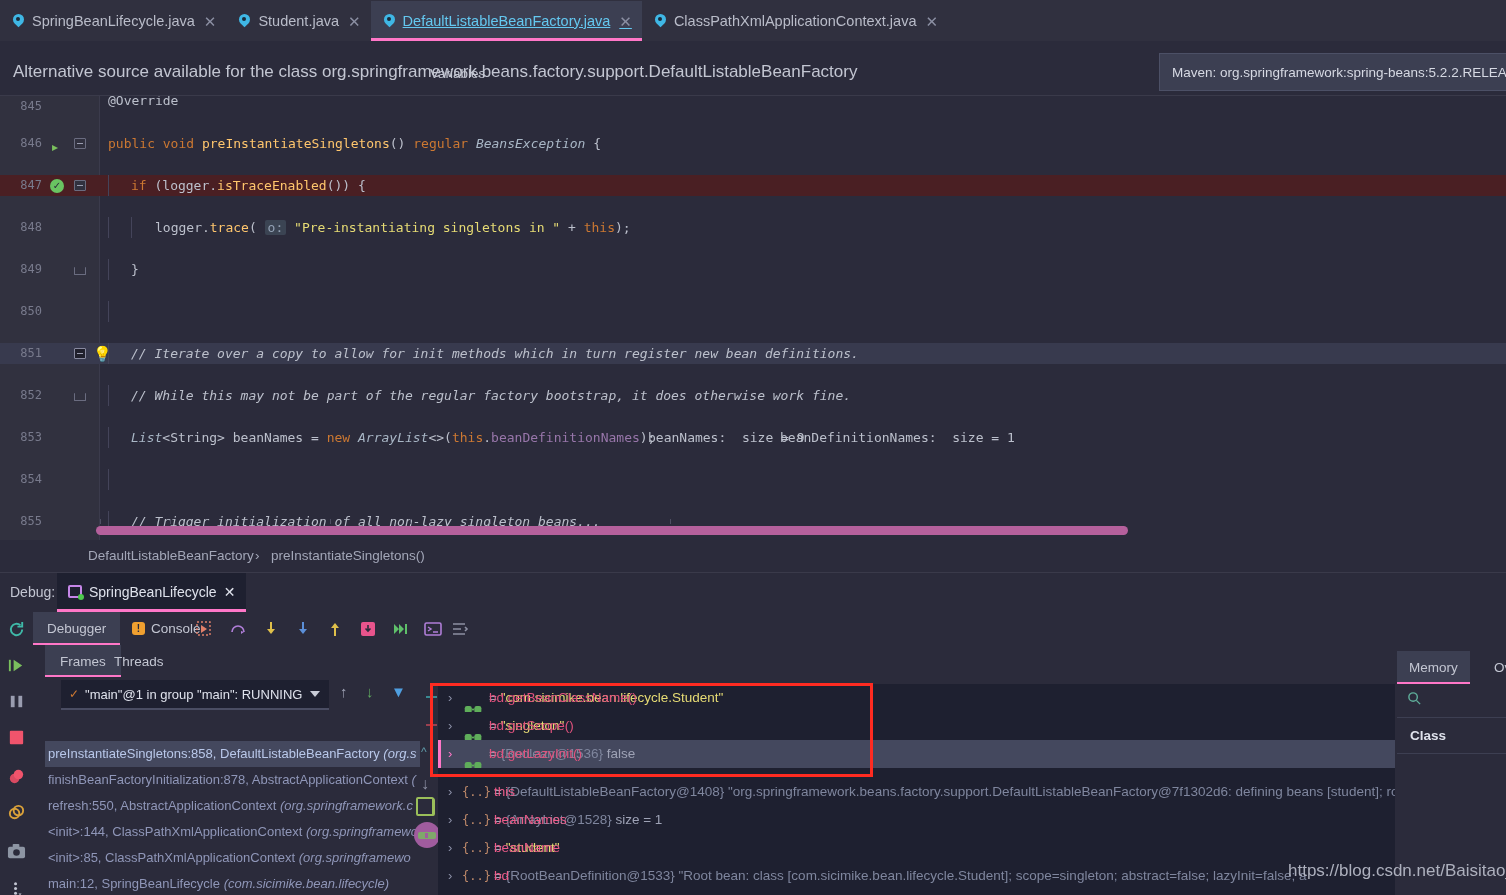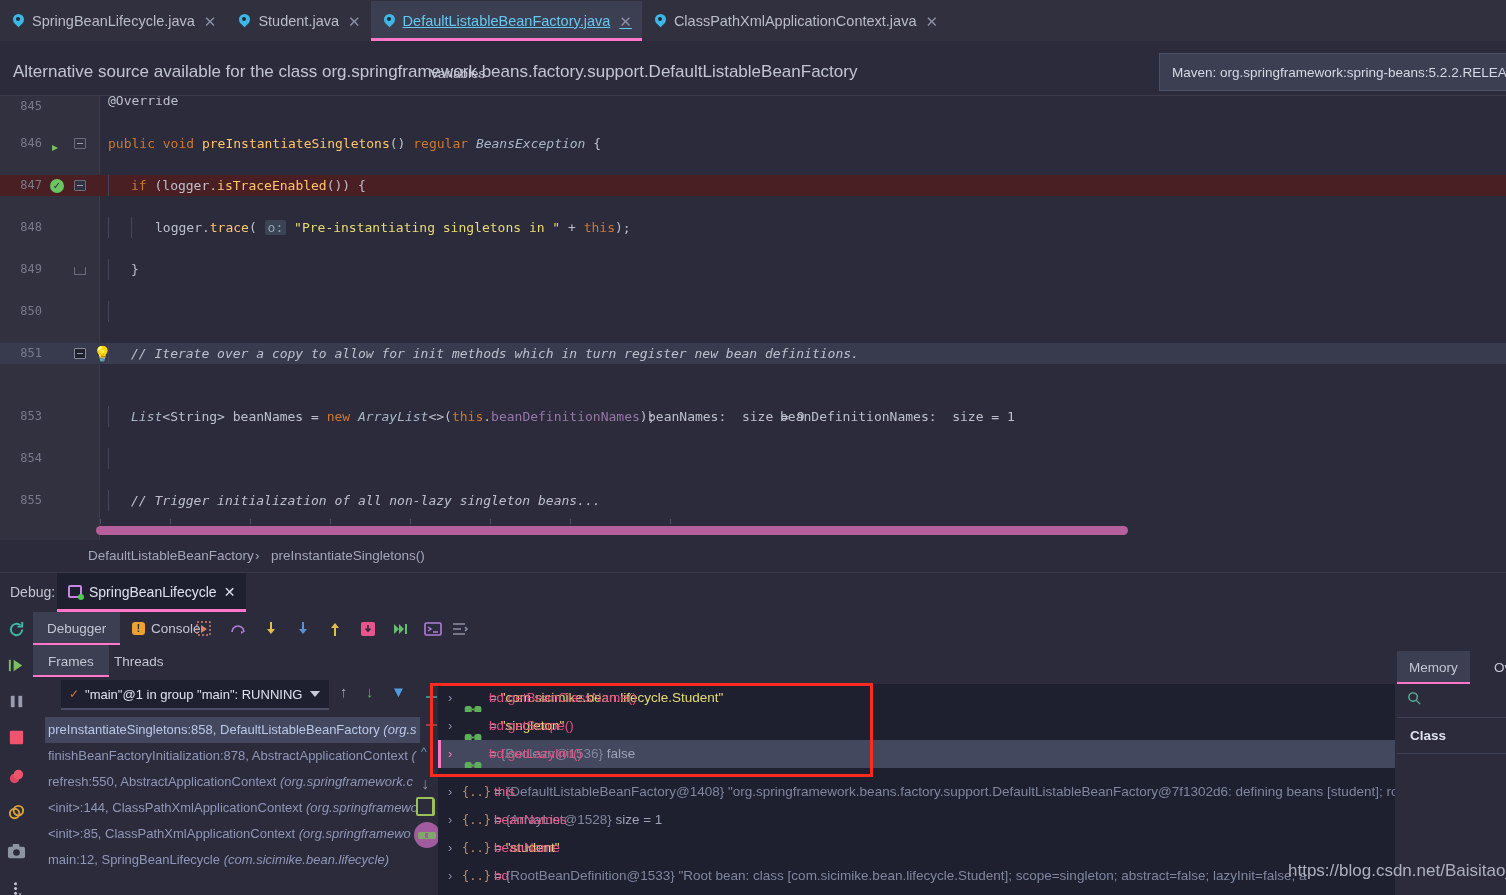--- a/index.html
+++ b/index.html
@@ -174,40 +174,41 @@
     font-size: 10px; font-weight: bold; text-align: center; line-height: 13px; margin-right: 6px;
   }
   .dt-icon { position: absolute; top: 8px; width: 18px; height: 18px; }
 
   
   .frames-col { position: absolute; left: 33px; top: 72px; width: 392px; height: 251px; }
   .ftab {
     position: absolute; top: 0; height: 32px; display: flex; align-items: center;
     padding: 0 15px; font-size: 13.5px; color: #c3c6d2;
   }
-  .ftab.active { background: #3c3f52; }
+  .ftab.active { background: #3c3f52; margin-left: 12px; }
   .ftab.active::after {
     content: ""; position: absolute; left: 0; bottom: 0; width: 100%; height: 2px; background: #ff77c8;
   }
   .thread-sel {
     position: absolute; left: 28px; top: 35px; width: 268px; height: 28px;
     background: #1e2030; display: flex; align-items: center; padding: 0 8px; gap: 6px;
   }
   .thread-sel .tick { color: #cc7832; font-size: 12px; }
   .thread-sel .tv { font-size: 13px; color: #dfe2ec; white-space: nowrap; }
   .thread-sel .caret {
     position: absolute; right: 9px; top: 11px; width: 0; height: 0;
     border-left: 5px solid transparent; border-right: 5px solid transparent; border-top: 6px solid #c9ccd8;
   }
   .sel-under { position: absolute; left: 28px; top: 63px; width: 268px; height: 2px; background: #4a4d63; }
 
   .frame-row {
     position: absolute; left: 12px; width: 380px; height: 26px; line-height: 26px;
     font-size: 13px; color: #8f96b8; white-space: nowrap; overflow: hidden;
     padding-left: 3px;
+    margin-top: 24px;
   }
   .frame-row.sel { background: #44485e; color: #b9c8ea; width: 375px; }
   .frame-row .pkg { font-style: italic; }
 
   .fr-arrow { position: absolute; font-size: 15px; color: #9da0b3; }
 
   
   .vars-head { position: absolute; left: 430px; top: 66px; font-size: 13.5px; color: #c3c6d2; }
   .vars-panel {
     position: absolute; left: 438px; top: 684px; width: 957px; height: 211px;
@@ -372,20 +373,26 @@
       </div>
 
       <div class="ln hl-cur" style="top:121px">
         <span class="num">851</span>
         <span class="fold filled" style="top:5px"></span>
         <span class="ico-bulb ed-icon">💡</span>
         <span class="iguide" style="left:108px"></span>
         <span class="code cmt" style="left:131px">// Iterate over a copy to allow for init methods which in turn register new bean definitions.</span>
       </div>
 
+      <div class="ln" style="top:142px">
+        <span class="num">852</span>
+        <span class="fold end"></span>
+        <span class="iguide" style="left:108px"></span>
+        <span class="code cmt" style="left:131px">// While this may not be part of the regular factory bootstrap, it does otherwise work fine.</span>
+      </div>
 
       <div class="ln" style="top:163px">
         <span class="num">853</span>
         <span class="iguide" style="left:108px"></span>
         <span class="code" style="left:131px"><span class="typ">List</span>&lt;String&gt; beanNames = <span class="kw">new</span> <span class="typ">ArrayList</span>&lt;&gt;(<span class="kw">this</span>.<span class="fld">beanDefinitionNames</span>);</span>
         <span class="code hintval" style="left:648px">beanNames:  size = 9</span>
         <span class="code hintval" style="left:780px">beanDefinitionNames:  size = 1</span>
       </div>
 
       <div class="ln" style="top:184px">

